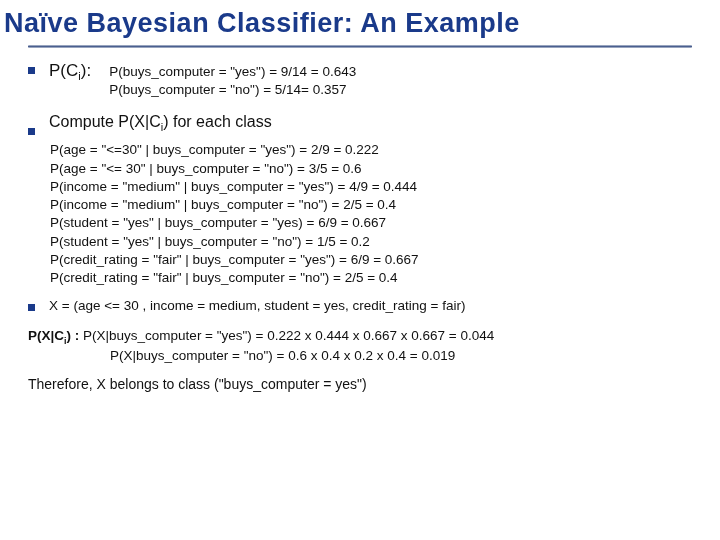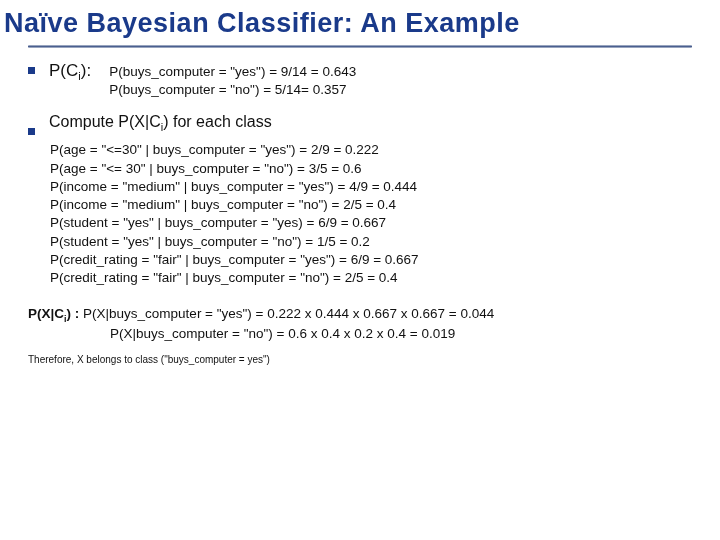--- a/index.html
+++ b/index.html
@@ -54,21 +54,21 @@
     .noindent {
       font-size: 13.5px;
       padding-left: 0;
     }
     .noindent2 {
       font-size: 13.5px;
       padding-left: 0;
       margin-top: 4px;
     }
     .final {
-      font-size: 10px;
+      font-size: 14px;
       padding-left: 0;
       margin-top: 10px;
     }
     .row-main { display:flex; align-items: baseline; gap: 18px; }
     .pci { font-size: 17px; text-align: right; }
     .pci-lines { font-size: 13.5px; }
     .sp { height: 8px; }
   </style>
 </head>
 <body>
@@ -100,20 +100,24 @@
     <div>P(age = "&lt;=30" | buys_computer = "yes")  = 2/9 = 0.222</div>
     <div>P(age = "&lt;= 30" | buys_computer = "no") = 3/5 = 0.6</div>
     <div>P(income = "medium" | buys_computer = "yes") = 4/9 = 0.444</div>
     <div>P(income = "medium" | buys_computer = "no") = 2/5 = 0.4</div>
     <div>P(student = "yes" | buys_computer = "yes) = 6/9 = 0.667</div>
     <div>P(student = "yes" | buys_computer = "no") = 1/5 = 0.2</div>
     <div>P(credit_rating = "fair" | buys_computer = "yes") = 6/9 = 0.667</div>
     <div>P(credit_rating = "fair" | buys_computer = "no") = 2/5 = 0.4</div>
   </div>
 
+  <div class="bullet-row">
+    <div class="bullet"></div>
+    <span class="inline-small">X = (age &lt;= 30 , income = medium, student = yes, credit_rating = fair)</span>
+  </div>
 
   <div class="sp"></div>
 
   <div class="noindent">
     <b><span>P(X|C</span><span class="sub2">i</span>) :</b>
     <span>P(X|buys_computer = "yes") = 0.222 x 0.444 x 0.667 x 0.667 = 0.044</span><br>
     <span style="display:inline-block; width:82px;"></span><span>P(X|buys_computer = "no") = 0.6 x 0.4 x 0.2 x 0.4 = 0.019</span>
   </div>
 
 

